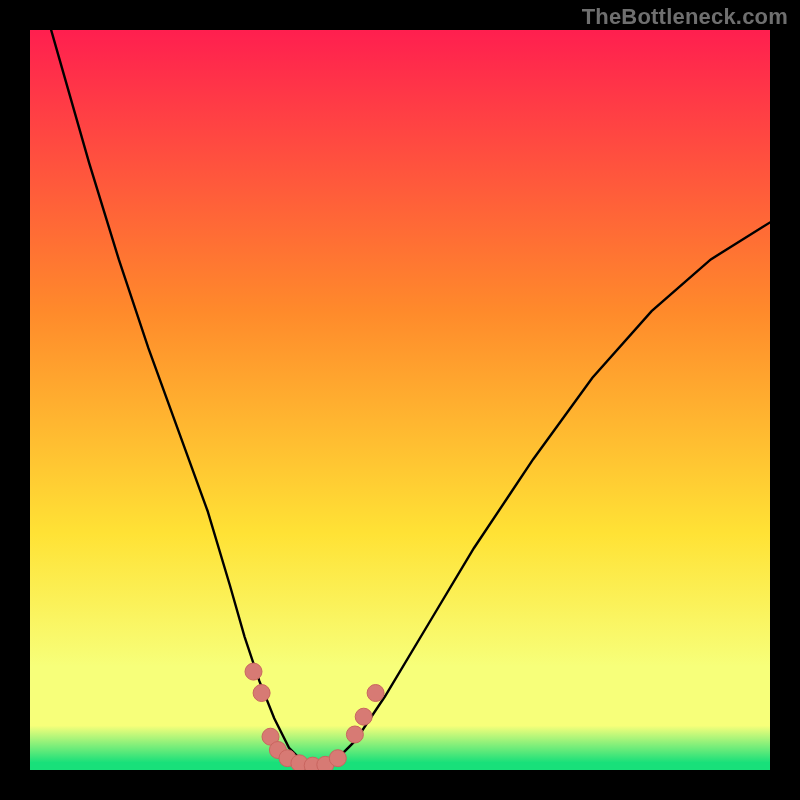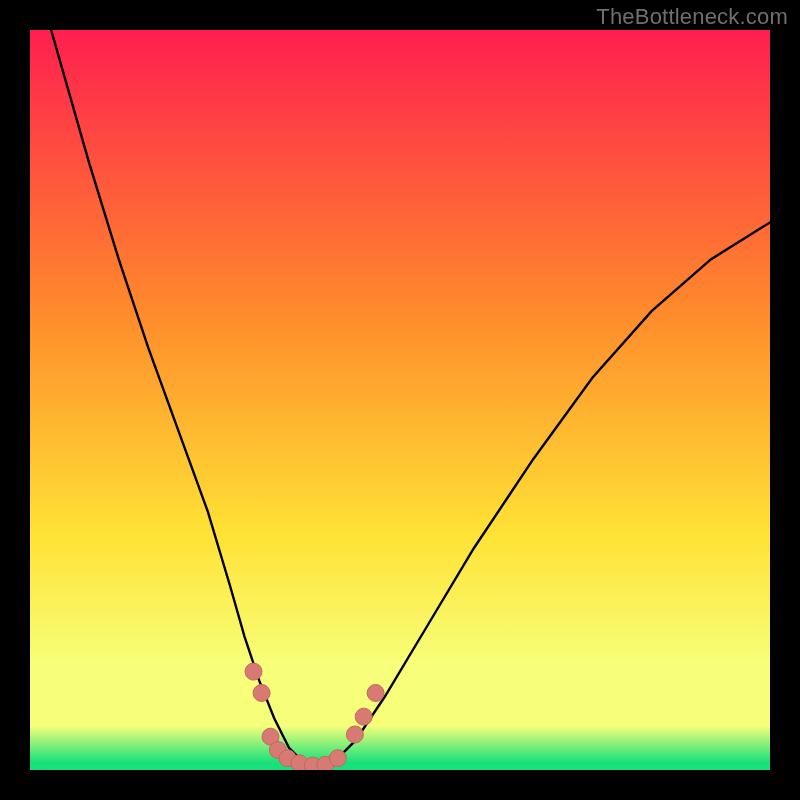--- a/index.html
+++ b/index.html
@@ -14,21 +14,21 @@
   .outer {
     position: absolute;
     inset: 0;
     background: #000;
   }
   .watermark {
     position: absolute;
     top: 4px;
     right: 12px;
     font-size: 22px;
-    font-weight: 400;
+    font-weight: 700;
     color: #6f6f6f;
     letter-spacing: 0.2px;
   }
   .plot {
     position: absolute;
     left: 30px;
     top: 30px;
     width: 740px;
     height: 740px;
   }

